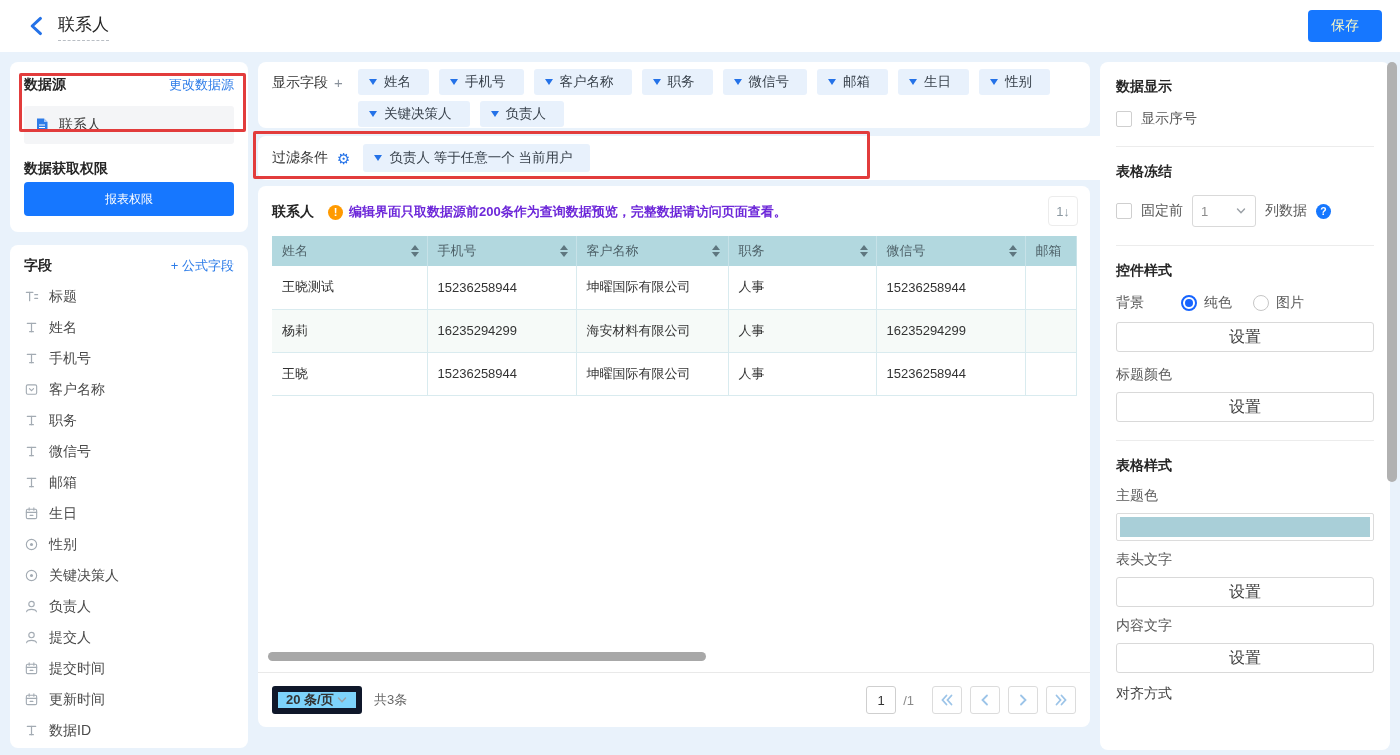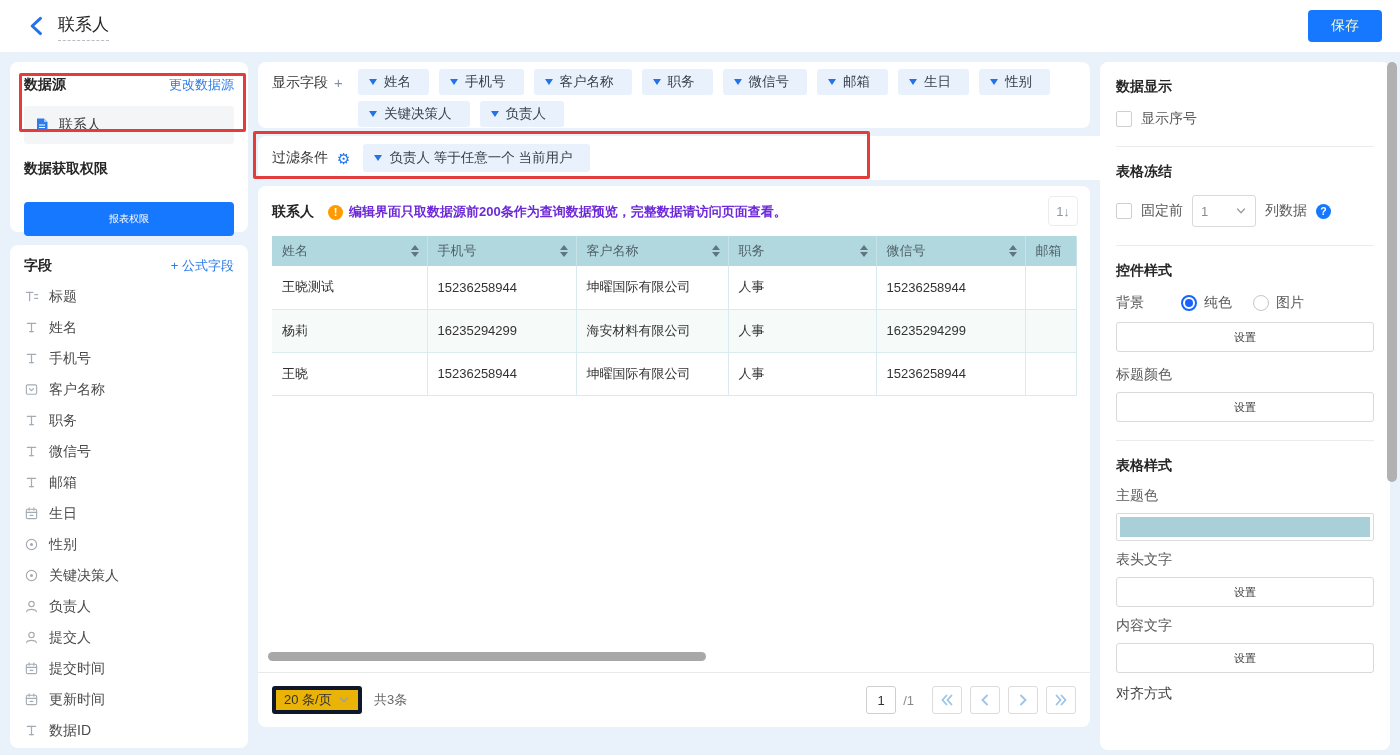--- a/index.html
+++ b/index.html
@@ -18,21 +18,21 @@
 
   .card { position:absolute; background:#fff; border-radius:8px; }
 
   
   .lcard1 { left:10px; top:62px; width:238px; height:170px; padding:14px 14px; }
   .row-between { display:flex; justify-content:space-between; align-items:center;gap:25px; }
   .sec-heading { font-weight:bold; font-size:14px; color:#262626; }
   .blue-link { color:#2b7be8; font-size:13px; cursor:pointer; text-decoration:none; }
   .ds-item { margin-top:12px; height:38px; background:#f4f5f7; border-radius:3px; display:flex; align-items:center; padding-left:10px; gap:9px; cursor:pointer; color:#404040; }
   .perm-heading { margin-top:16px; }
-  .perm-btn { margin-top:24px; width:100%; height:34px; background:#1677ff; color:#fff; border:none; border-radius:4px; font-size:10px; cursor:pointer; }
+  .perm-btn { margin-top:4px; width:100%; height:34px; background:#1677ff; color:#fff; border:none; border-radius:4px; font-size:12px; cursor:pointer; }
 
   .lcard2 { left:10px; top:245px; width:238px; height:503px; padding:12px 14px; overflow:hidden; }
   .field-list { margin-top:6px; }
   .field-item { height:31px; display:flex; align-items:center; gap:10px; color:#4b4b4b; cursor:grab; }
   .field-item svg { flex:0 0 auto; }
 
   
   .mcard1 { left:258px; top:62px; width:832px; height:66px; padding:7px 14px; display:flex; }
   .df-label { display:flex; align-items:flex-start; gap:6px; padding-top:5px; width:86px; flex:0 0 auto; color:#333; }
   .df-plus { color:#8a929c; font-size:15px; cursor:pointer; }
@@ -56,39 +56,39 @@
   table.preview th { background:#b2d8df; height:30px; font-weight:normal; color:#4e6168; text-align:left; padding:0 10px; border-right:1px solid #c7e2e8; position:relative; overflow:hidden; white-space:nowrap; cursor:pointer; }
   table.preview td { height:43px; border-bottom:1px solid #d9ebef; border-right:1px solid #d9ebef; padding:0 10px; color:#333; overflow:hidden; white-space:nowrap; }
   table.preview tr.stripe td { background:#f6faf8; }
   .sorters { position:absolute; right:8px; top:50%; transform:translateY(-50%); display:flex; flex-direction:column; gap:2px; }
   .tri-up { width:0; height:0; border-left:4.5px solid transparent; border-right:4.5px solid transparent; border-bottom:5.5px solid #5e767f; }
   .tri-down { width:0; height:0; border-left:4.5px solid transparent; border-right:4.5px solid transparent; border-top:5.5px solid #5e767f; }
 
   .h-scrollbar { position:absolute; left:10px; top:466px; width:438px; height:9px; background:#a8a8a8; border-radius:5px; cursor:pointer; }
   .pager { position:absolute; left:0; right:0; bottom:0; height:55px; border-top:1px solid #e9e9e9; display:flex; align-items:center; justify-content:space-between; padding:0 14px; }
   .pager-left { display:flex; align-items:center; gap:12px; }
-  .size-select { width:90px; height:28px; border:4px solid #0f172a; border-radius:3px; display:flex; align-items:center; justify-content:space-between; padding:0 8px; font-size:13px; color:#333; cursor:pointer; background:#eab308; }
+  .size-select { width:90px; height:28px; border:6px solid #0f172a; border-radius:3px; display:flex; align-items:center; justify-content:space-between; padding:0 8px; font-size:13px; color:#333; cursor:pointer; background:#7dd3fc;font-weight:bold; }
   .total-text { color:#666; font-size:13px; }
   .pager-right { display:flex; align-items:center; }
   .page-box { width:30px; height:28px; border:1px solid #cfcfcf; border-radius:3px; display:flex; align-items:center; justify-content:center; font-size:13px; color:#333; background:#fff; }
   .page-total { color:#8a8a8a; font-size:13px; margin:0 10px 0 7px; }
   .nav-btn { width:30px; height:28px; border:1px solid #dcdcdc; border-radius:3px; background:#fff; margin-left:8px; display:flex; align-items:center; justify-content:center; cursor:pointer; }
 
   
   .rcard { left:1100px; top:62px; width:290px; height:688px; padding:16px; overflow:hidden; }
   .ctl-row { display:flex; align-items:center; gap:9px; margin-top:14px; color:#595959; }
   .checkbox { width:16px; height:16px; border:1px solid #cfcfcf; border-radius:2px; background:#fff; flex:0 0 auto; cursor:pointer; }
   .mini-input { width:66px; height:36px; border:1px solid #d9d9d9; border-radius:3px; background:#fff; font-size:13px; padding:0 8px; color:#333; }
   .mini-select { width:64px; height:32px; border:1px solid #d9d9d9; border-radius:3px; background:#fff; display:flex; align-items:center; justify-content:space-between; padding:0 8px; color:#8c8c8c; font-size:13px; cursor:pointer; }
   .help-ic { width:15px; height:15px; border-radius:50%; background:#1677ff; color:#fff; font-size:10.5px; font-weight:bold; display:flex; align-items:center; justify-content:center; cursor:pointer; }
   .divider { border-top:1px solid #ececec; margin:18px 0 16px; }
   .radio { width:16px; height:16px; border-radius:50%; border:1px solid #c6c6c6; background:#fff; flex:0 0 auto; cursor:pointer; }
   .radio.sel { border:2px solid #1664ff; position:relative; }
   .radio.sel::after { content:""; position:absolute; left:2px; top:2px; width:8px; height:8px; border-radius:50%; background:#1664ff; }
-  .set-btn { width:100%; height:30px; border:1px solid #d9d9d9; border-radius:3px; background:#fff; color:#404040; font-size:11px; margin-top:10px; cursor:pointer; }
+  .set-btn { width:100%; height:30px; border:1px solid #d9d9d9; border-radius:3px; background:#fff; color:#404040; font-size:16px; margin-top:10px; cursor:pointer; }
   .sub-label { margin-top:14px; color:#595959; }
   .swatch-outer { margin-top:8px; width:100%; height:28px; border:1px solid #dcdcdc; border-radius:2px; padding:3px; background:#fff; cursor:pointer; }
   .swatch-inner { width:100%; height:100%; }
 
   
   .anno { position:absolute; border:3px solid #e23c3c; border-radius:2px; pointer-events:none; z-index:40; }
   .anno1 { left:19px; top:73px; width:227px; height:59px; }
   .anno2 { left:253px; top:131px; width:617px; height:48px; }
   .v-scrollbar { position:absolute; left:1387px; top:62px; width:10px; height:420px; background:#b1b1b1; border-radius:5px; cursor:pointer; z-index:30; }
 

